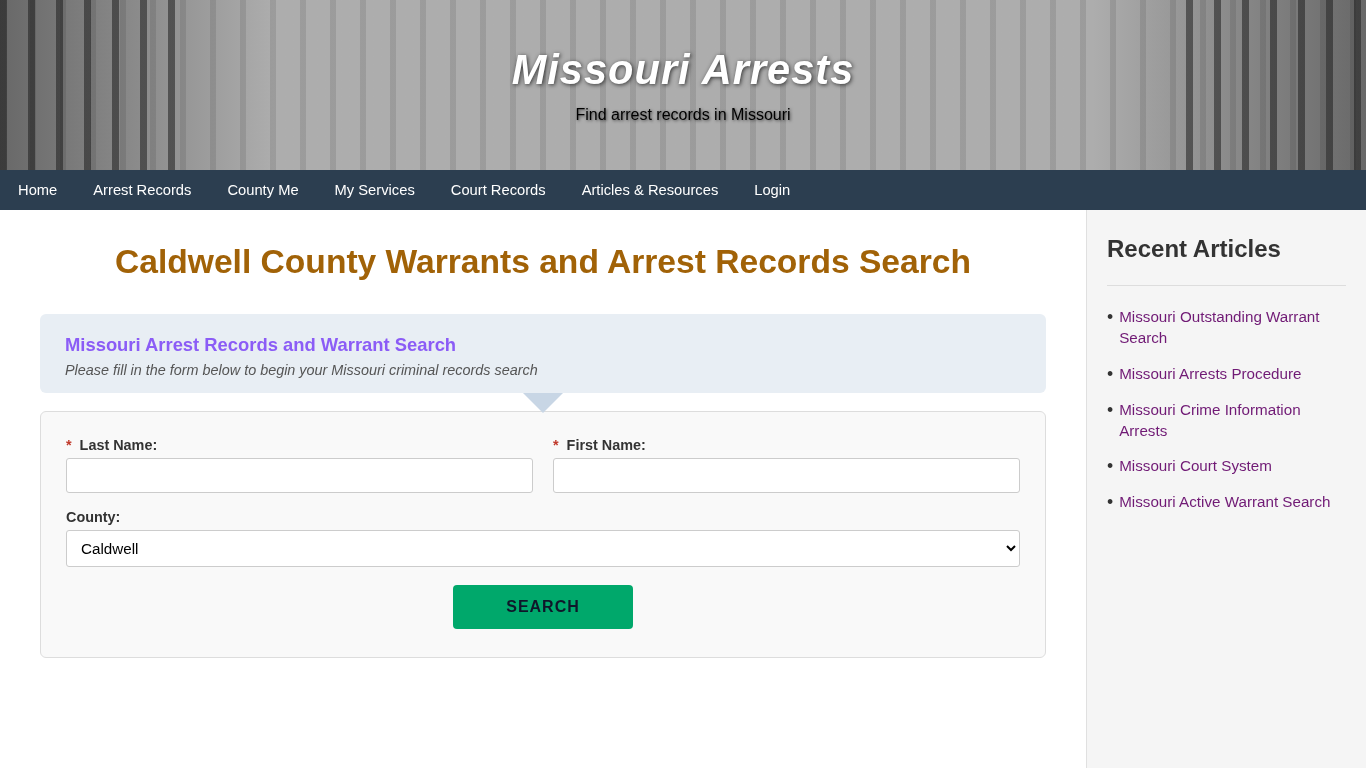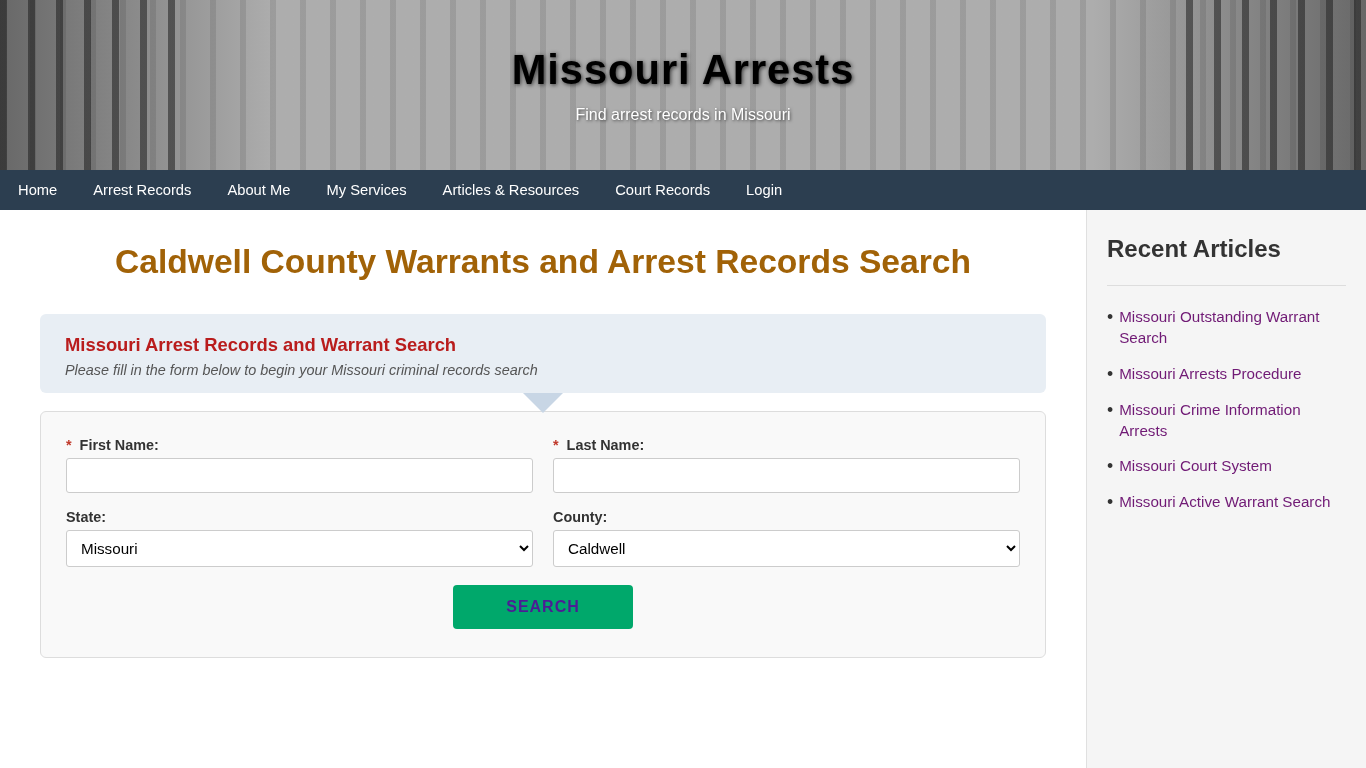--- a/index.html
+++ b/index.html
@@ -46,27 +46,28 @@
     .bars-left { left: 0; }
     .bars-right { right: 0; }
     .header-text {
       position: relative;
       text-align: center;
       z-index: 2;
     }
     .site-title {
       font-size: 2.6rem;
       font-weight: bold;
-      color: #000000;
+      font-style: italic;
+      color: #ffffff;
       text-shadow: 1px 1px 4px rgba(0,0,0,0.7);
       letter-spacing: 1px;
     }
     .site-subtitle {
       font-size: 1rem;
-      color: #ffffff;
+      color: #000000;
       margin-top: 12px;
       text-shadow: 1px 1px 3px rgba(0,0,0,0.6);
     }
 
     
     nav {
       background: #2c3e50;
       display: flex;
       align-items: stretch;
     }
@@ -116,21 +117,21 @@
     .search-box {
       background: #e8eef4;
       border-radius: 6px;
       padding: 20px 25px 15px;
       margin-bottom: 0;
       position: relative;
     }
     .search-box-title {
       font-size: 1.15rem;
       font-weight: bold;
-      color: #b91c1c;
+      color: #8b5cf6;
       margin-bottom: 6px;
     }
     .search-box-subtitle {
       font-size: 0.9rem;
       font-style: italic;
       color: #555;
       margin-bottom: 0;
     }
 
     
@@ -177,21 +178,21 @@
       background: #fff;
       appearance: auto;
     }
     .search-btn {
       display: block;
       width: auto;
       min-width: 180px;
       margin: 18px auto 8px;
       padding: 13px 30px;
       background: #00a86b;
-      color: #4c1d95;
+      color: #0f172a;
       font-size: 1rem;
       font-weight: bold;
       letter-spacing: 1px;
       border: none;
       border-radius: 4px;
       cursor: pointer;
       text-align: center;
     }
     .form-disclaimer {
       text-align: center;
@@ -259,24 +260,24 @@
   <div class="bars-right"></div>
   <div class="header-text">
     <div class="site-title">Missouri Arrests</div>
     <div class="site-subtitle">Find arrest records in Missouri</div>
   </div>
 </header>
 
 <nav>
   <a href="#">Home</a>
   <a href="#">Arrest Records</a>
-  <a href="#">About Me</a>
+  <a href="#">County Me</a>
   <a href="#">My Services</a>
+  <a href="#">Court Records</a>
   <a href="#">Articles &amp; Resources</a>
-  <a href="#">Court Records</a>
   <a href="#">Login</a>
 </nav>
 
 <div class="main-wrapper">
 
   <main class="content-area">
 
     <h1 class="page-title">Caldwell County Warrants and Arrest Records Search</h1>
 
     <div class="search-section">
@@ -285,43 +286,37 @@
         <div class="search-box-title">Missouri Arrest Records and Warrant Search</div>
         <div class="search-box-subtitle">Please fill in the form below to begin your Missouri criminal records search</div>
       </div>
 
       <div class="arrow-wrapper">
         <div class="arrow-down"></div>
       </div>
 
       <div class="form-area">
         <div class="form-row">
+          <div class="form-group">
+            <label class="form-label">
+              <span class="required-star">*</span>
+              <span>Last Name:</span>
+            </label>
+            <input type="text" class="form-input" style="">
+          </div>
           <div class="form-group">
             <label class="form-label">
               <span class="required-star">*</span>
               <span>First Name:</span>
             </label>
             <input type="text" class="form-input" style="">
           </div>
-          <div class="form-group">
-            <label class="form-label">
-              <span class="required-star">*</span>
-              <span>Last Name:</span>
-            </label>
-            <input type="text" class="form-input" style="">
-          </div>
         </div>
 
         <div class="form-row">
-          <div class="form-group">
-            <label class="form-label">State:</label>
-            <select class="form-select">
-              <option>Missouri</option>
-            </select>
-          </div>
           <div class="form-group">
             <label class="form-label">County:</label>
             <select class="form-select">
               <option>Caldwell</option>
             </select>
           </div>
         </div>
 
         <button class="search-btn">SEARCH</button>
       </div>

